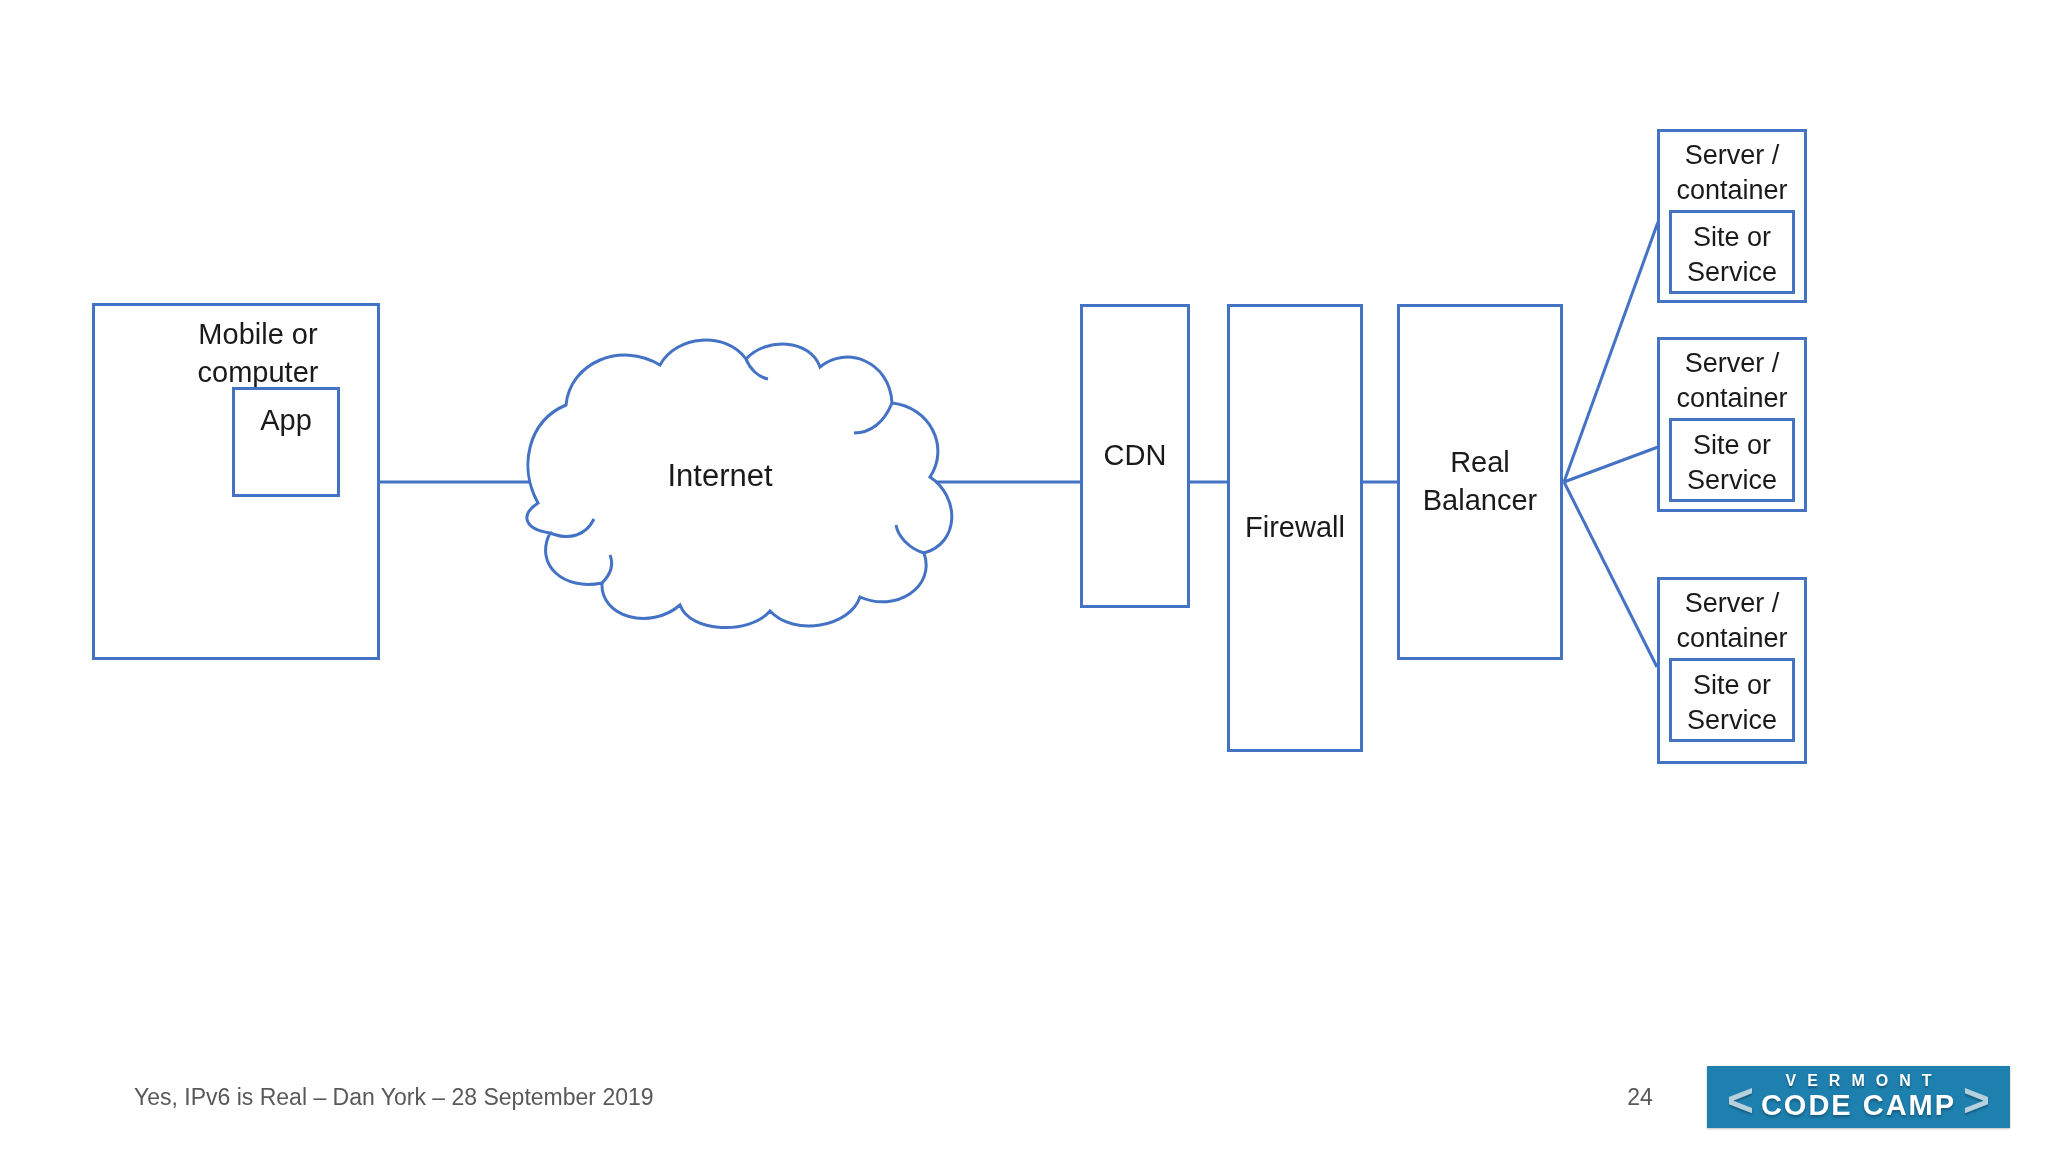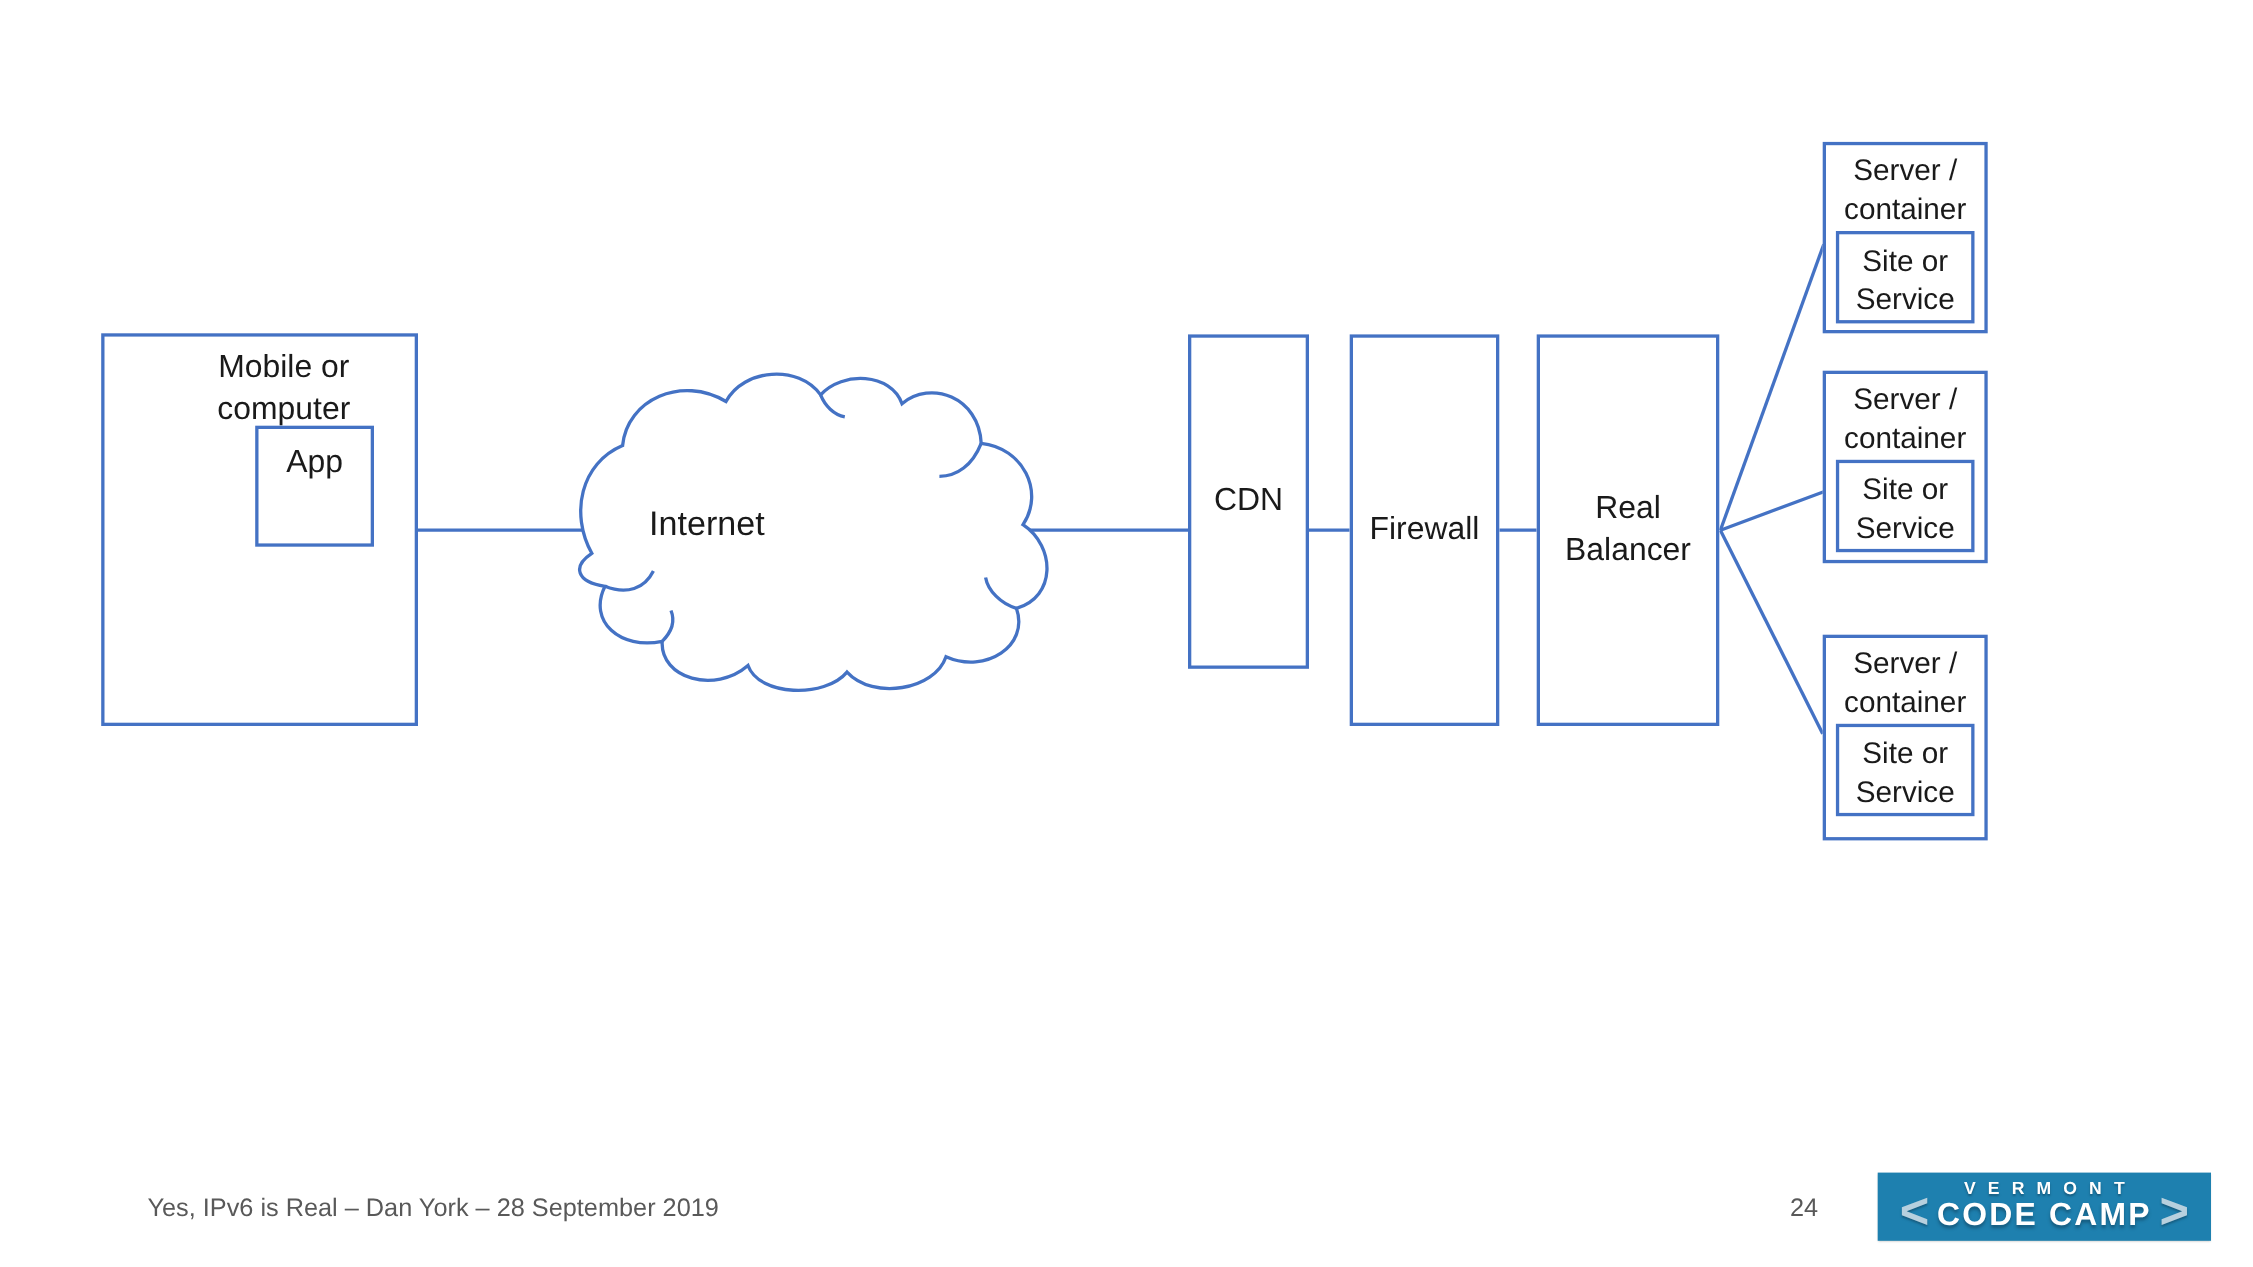--- a/index.html
+++ b/index.html
@@ -21,26 +21,26 @@
     background:#fff;box-sizing:border-box;color:var(--label-text,#1a1a1a);
   }
   .lbl{display:block;text-align:center;line-height:1.3;}
 
   .mobile-box{left:92px;top:303px;width:288px;height:357px;padding-left:44px;}
   .mobile-box .lbl{margin-top:10px;font-size:29px;}
   .app-box{left:137px;top:81px;width:108px;height:110px;}
   .app-box .lbl{margin-top:12px;font-size:29px;}
 
   .internet-label{
-    position:absolute;left:590px;top:458px;width:260px;text-align:left;
+    position:absolute;left:590px;top:458px;width:260px;text-align:center;
     font-size:31px;color:var(--label-text,#1a1a1a);
   }
 
   .cdn-box{left:1080px;top:304px;width:110px;height:304px;}
-  .fw-box{left:1227px;top:304px;width:136px;height:356px;}
+  .fw-box{left:1227px;top:304px;width:136px;height:448px;}
   .lb-box{left:1397px;top:304px;width:166px;height:356px;}
   .mid{display:flex;align-items:center;justify-content:center;}
   .mid .lbl{font-size:29px;}
 
   .server-box{left:1657px;width:150px;display:flex;flex-direction:column;align-items:center;}
   .server-box .lbl{margin-top:6px;font-size:27px;width:150px;}
   .srv-1{top:129px;height:174px;}
   .srv-2{top:337px;height:175px;}
   .srv-3{top:577px;height:187px;}
   .inner-box{

